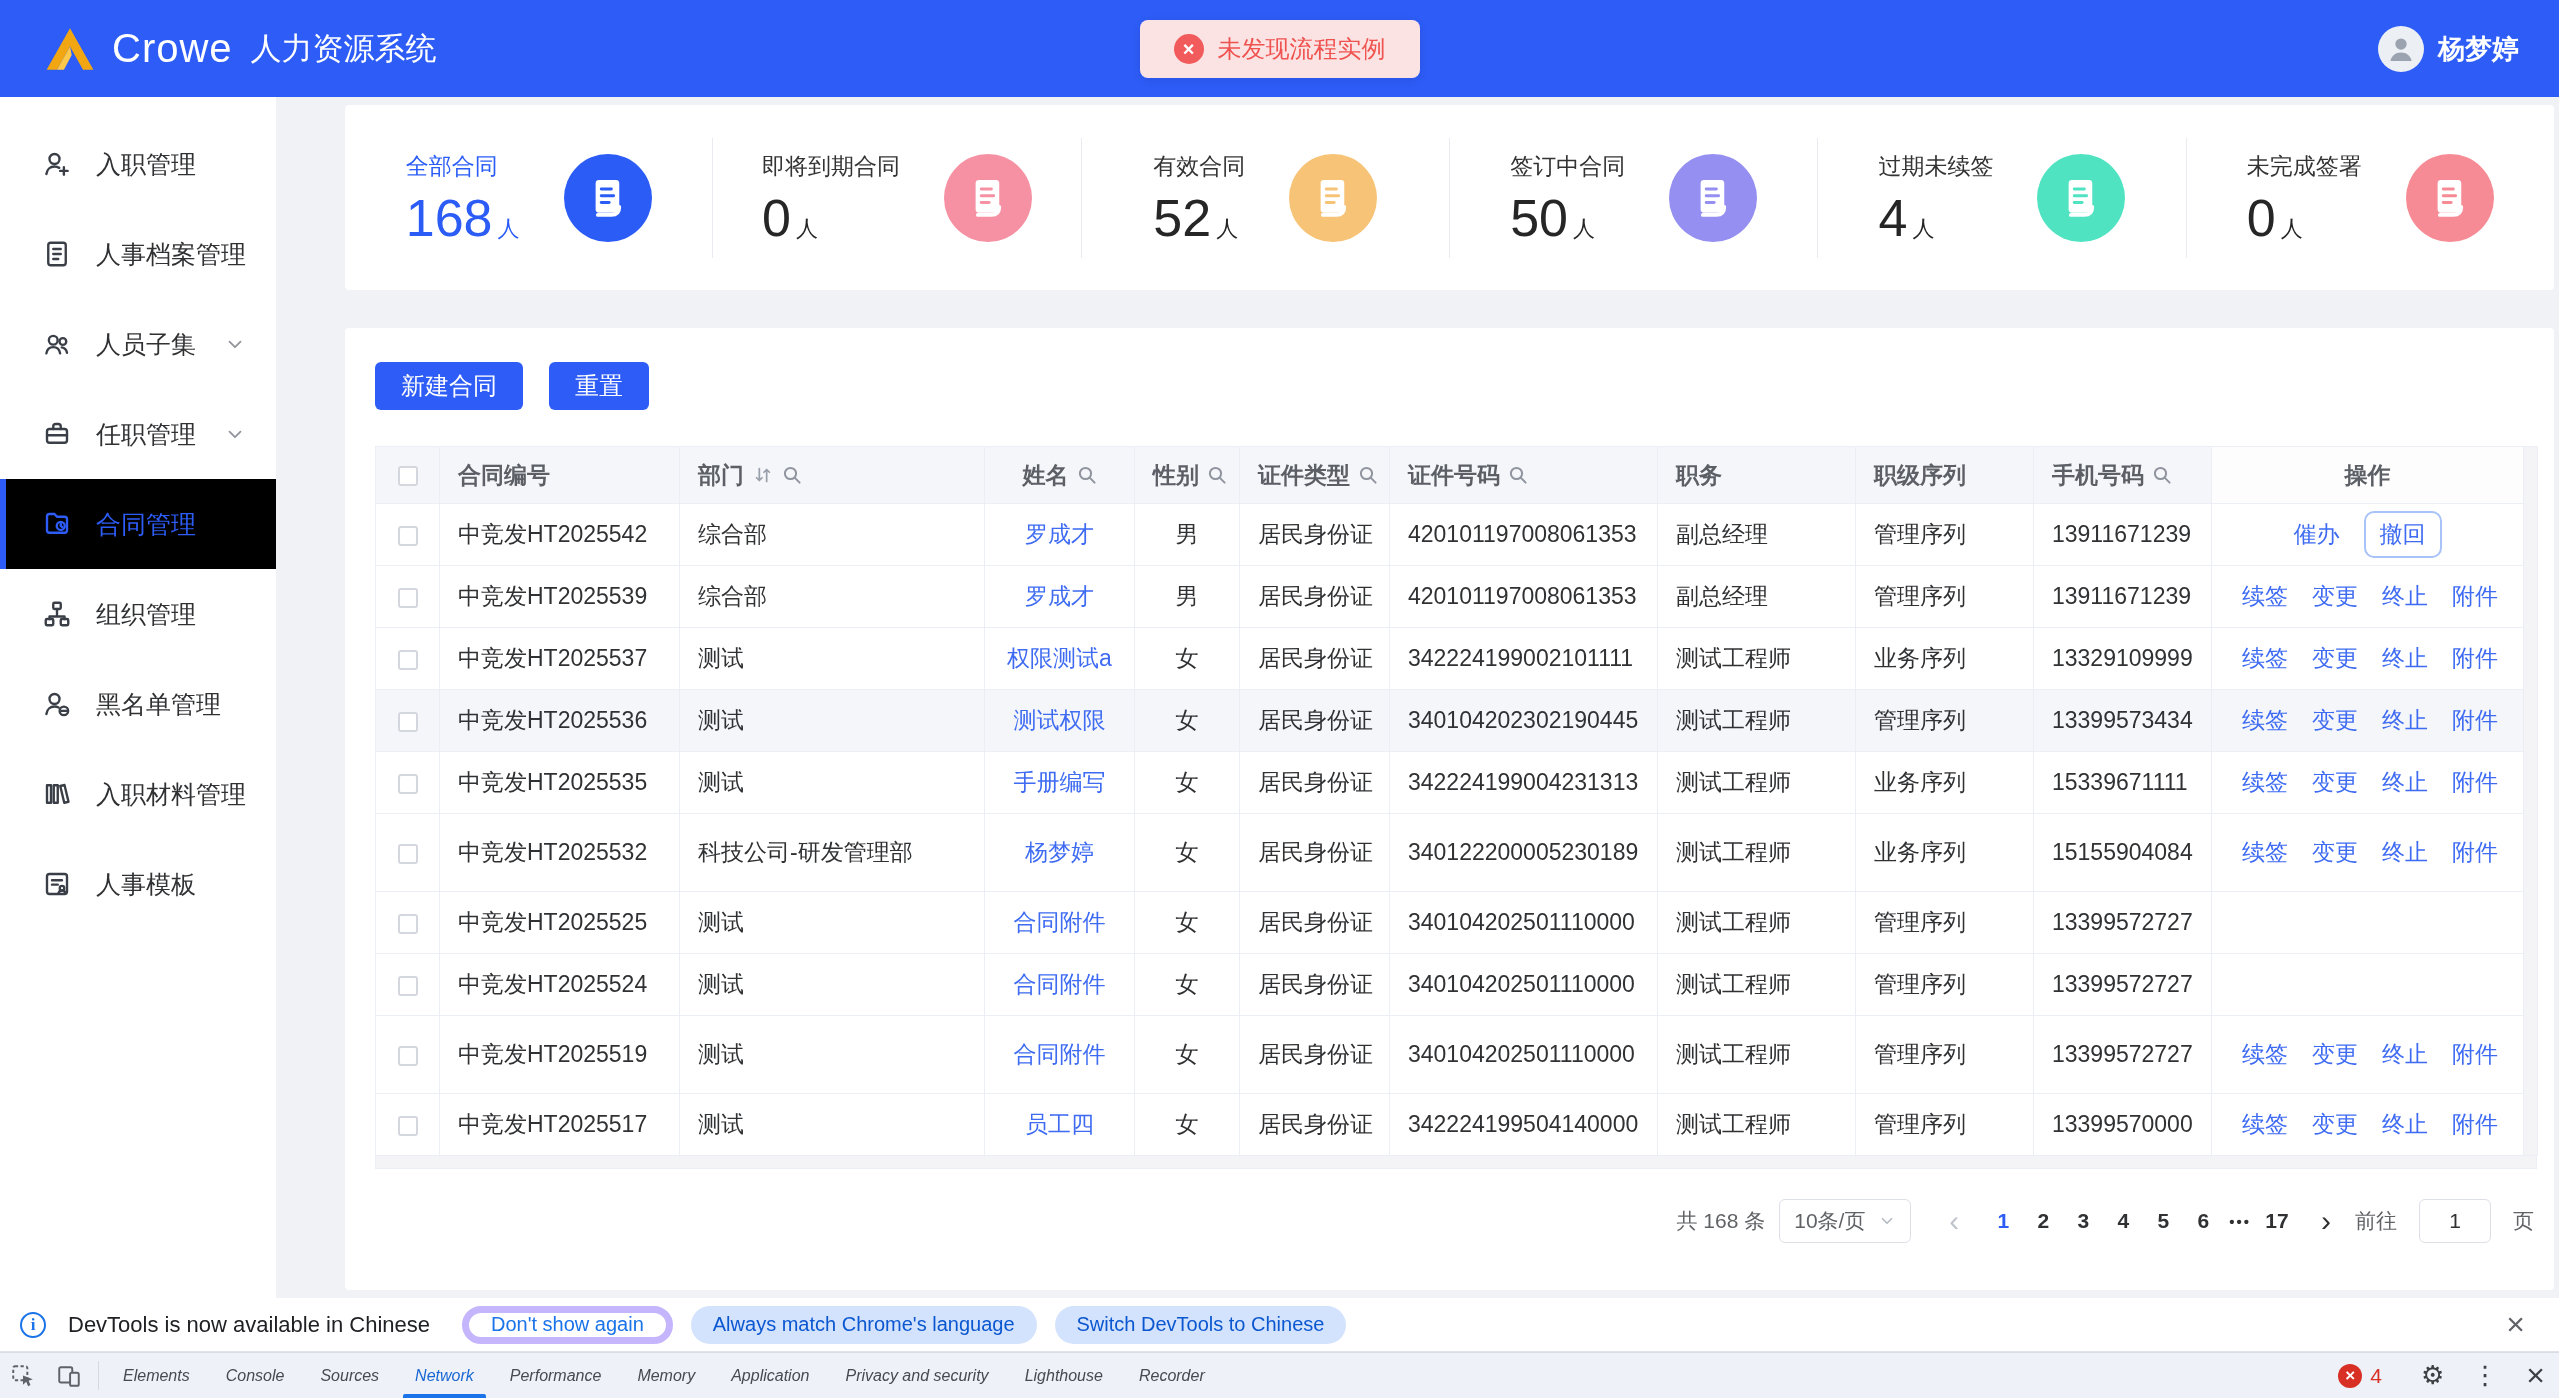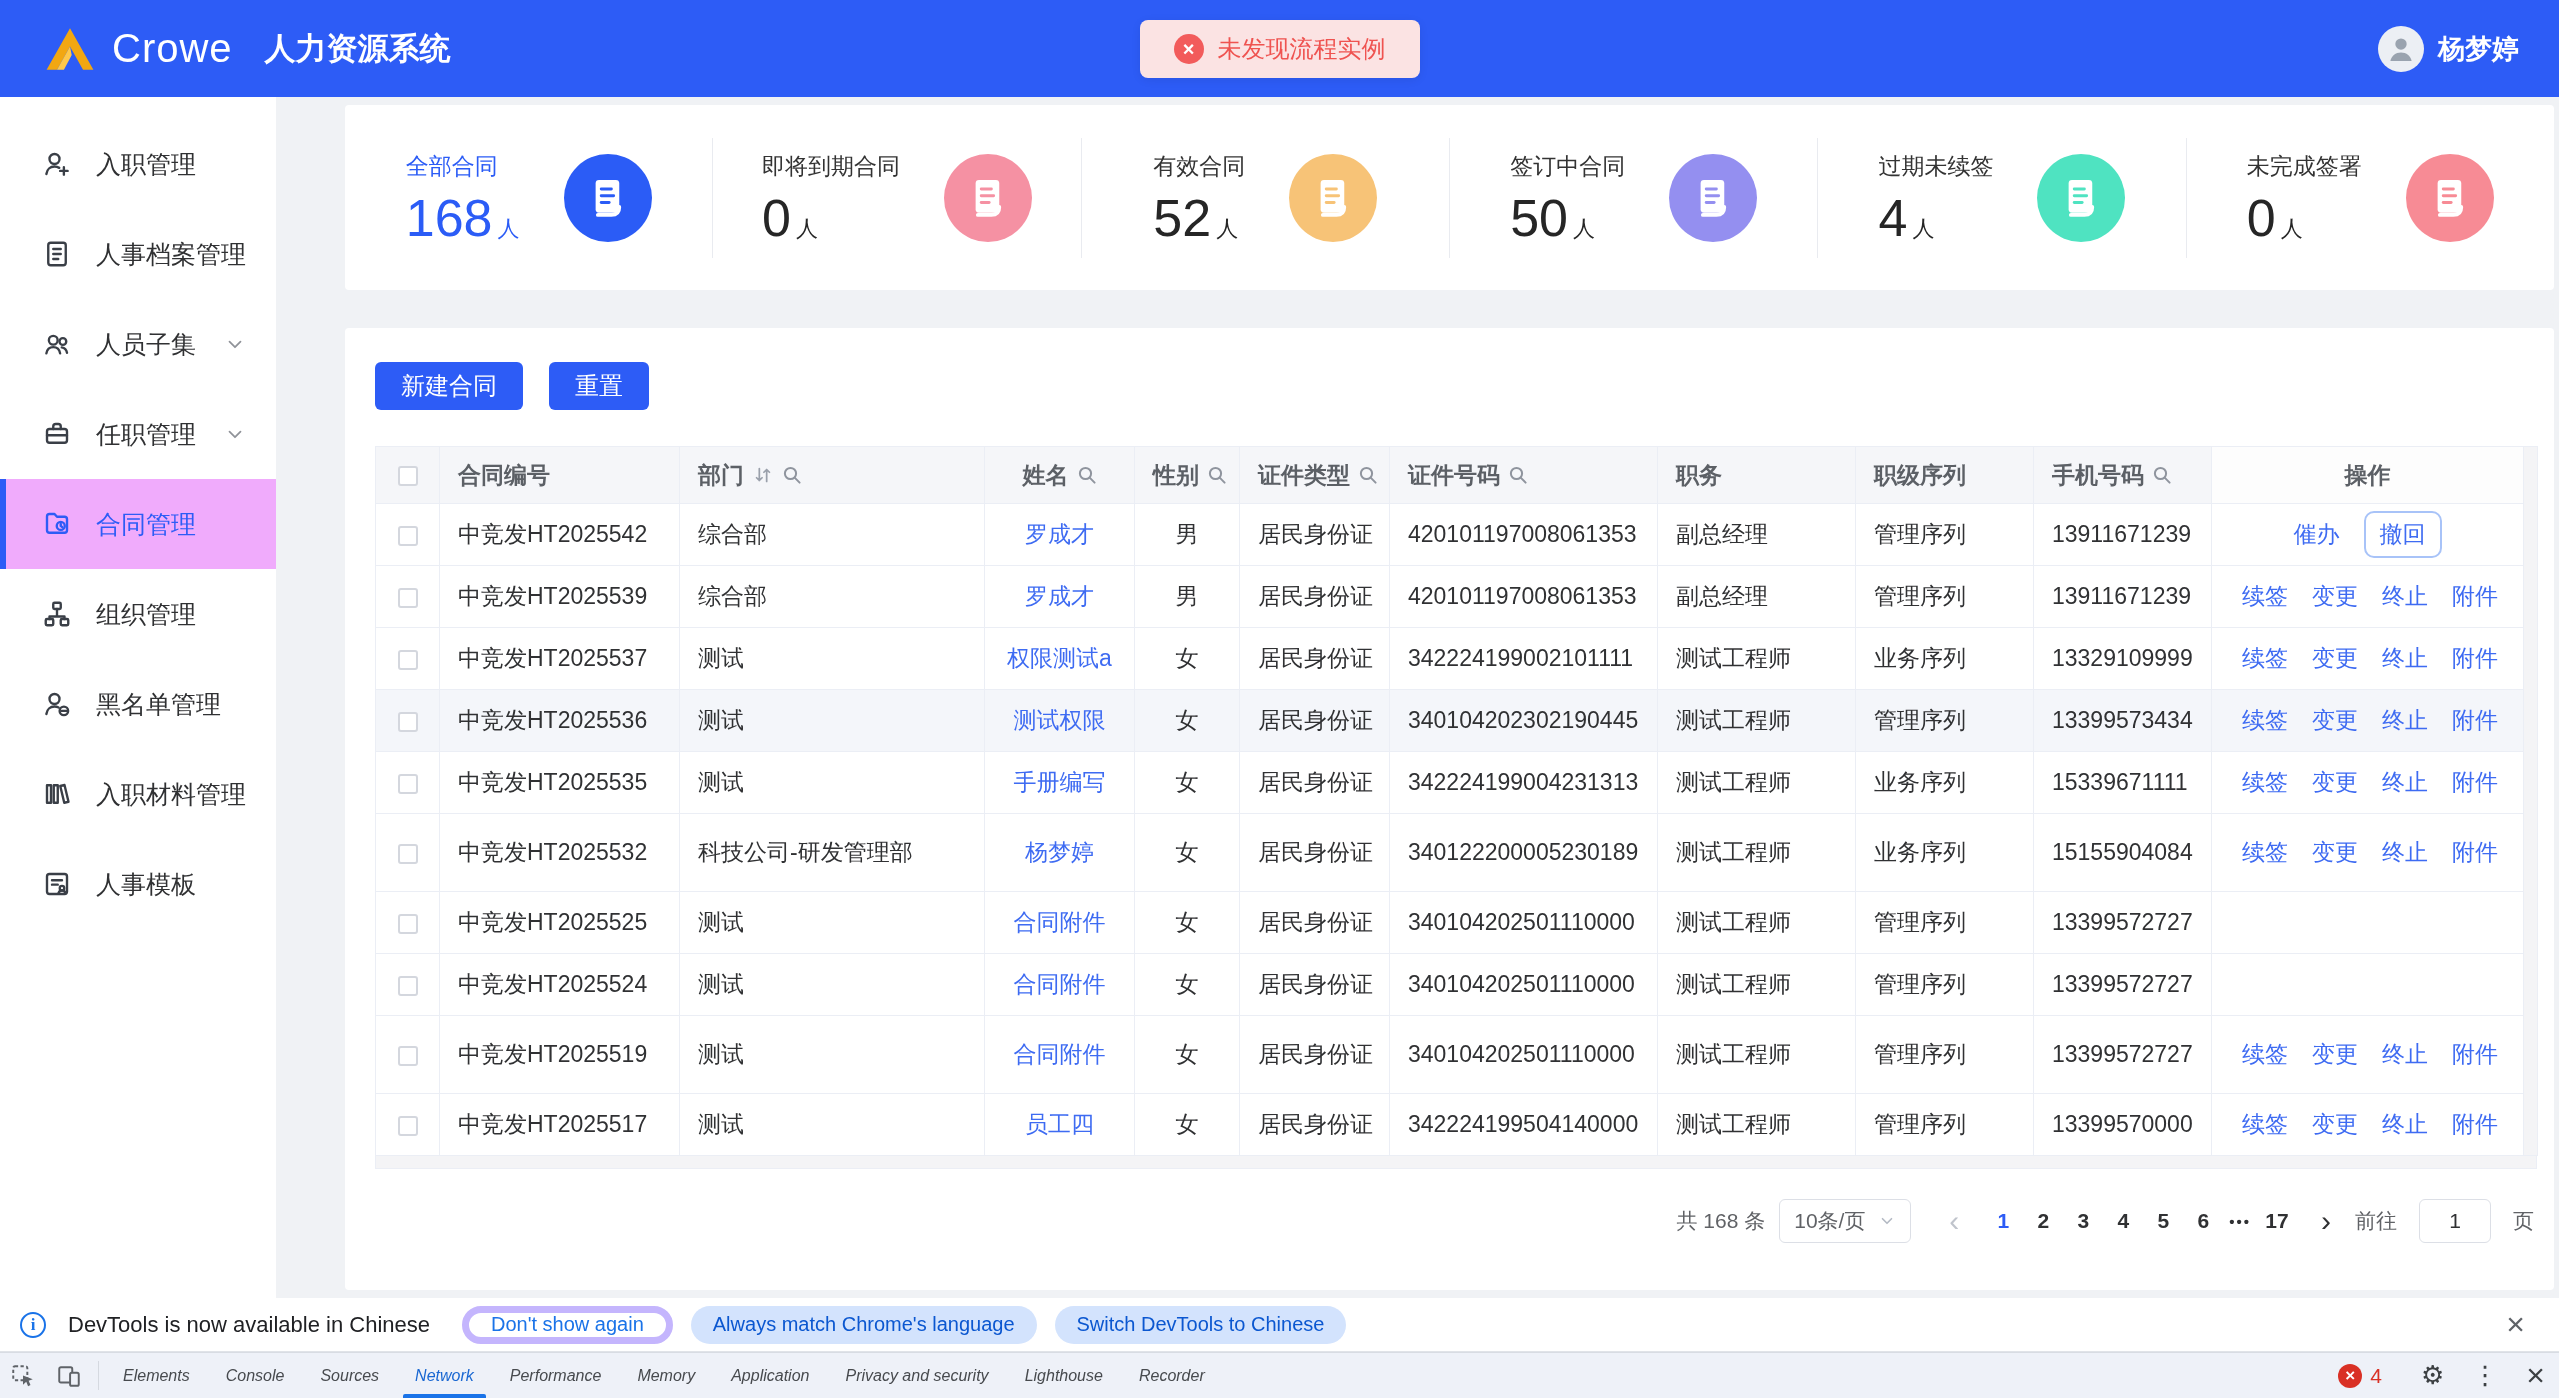--- a/index.html
+++ b/index.html
@@ -5,21 +5,21 @@
   * { box-sizing: border-box; margin: 0; padding: 0; }
   html,body { width:2559px; height:1398px; overflow:hidden;
     font-family:"Liberation Sans","DejaVu Sans",sans-serif; background:#f0f2f5; }
   svg { display:block; }
 
   
   .app-header { position:absolute; top:0; left:0; width:2559px; height:97px;
     background:#2d5cf6; display:flex; align-items:center; color:#fff; z-index:30; }
   .brand { display:flex; align-items:center; gap:16px; padding-left:44px; flex:0 0 auto; }
   .brand-name { font-size:40px; font-weight:400; letter-spacing:1px; }
-  .brand-sub { font-size:31px; font-weight:700; margin-left:16px; }
+  .brand-sub { font-size:31px; font-weight:400; margin-left:2px; }
   .main-nav { display:flex; align-items:stretch; height:100%; margin-left:270px; }
   .nav-item { position:relative; display:flex; align-items:center; padding:0 24px;
     font-size:28px; cursor:pointer; white-space:nowrap; }
   .nav-item.active::after { content:""; position:absolute; left:14px; right:14px;
     bottom:0; height:7px; background:#f5b400; }
   .header-user { margin-left:auto; padding-right:40px; display:flex; align-items:center; gap:14px; cursor:pointer; }
   .avatar { width:46px; height:46px; border-radius:50%; background:#eceff4;
     display:flex; align-items:center; justify-content:center; overflow:hidden; }
   .user-name { font-size:27px; font-weight:700; }
   .toast { position:absolute; top:20px; left:50%; transform:translateX(-50%);
@@ -30,21 +30,21 @@
   .toast-text { color:#ef5350; font-size:24px; }
 
   
   .sidebar { position:absolute; top:97px; left:0; width:276px; bottom:100px;
     background:#fff; z-index:10; padding-top:22px; }
   .side-item { height:90px; display:flex; align-items:center; gap:24px;
     padding-left:36px; border-left:6px solid transparent; cursor:pointer; color:#303133; }
   .side-item .s-icon { width:30px; height:30px; color:#3a3f47; flex:0 0 auto; }
   .side-label { font-size:25px; }
   .side-chevron { margin-left:auto; margin-right:30px; width:22px; height:22px; color:#909399; }
-  .side-item.active { background:#f0abfc; border-left-color:#2d5cf6; color:#2d5cf6; }
+  .side-item.active { background:#000000; border-left-color:#2d5cf6; color:#2d5cf6; }
   .side-item.active .s-icon { color:#2d5cf6; }
 
   
   .main { position:absolute; top:97px; left:332px; right:0; bottom:100px;
     background:#f0f2f5; padding:8px 5px 8px 13px; display:flex; flex-direction:column; }
   .stats-panel { background:#fff; border-radius:4px; height:185px; display:flex; align-items:center; }
   .stat-card { flex:1; display:flex; align-items:center; justify-content:center; gap:44px;
     height:120px; cursor:pointer; }
   .stat-card + .stat-card { border-left:1px solid #e9ebf0; }
   .stat-title { font-size:23px; color:#333; margin-bottom:10px; }

